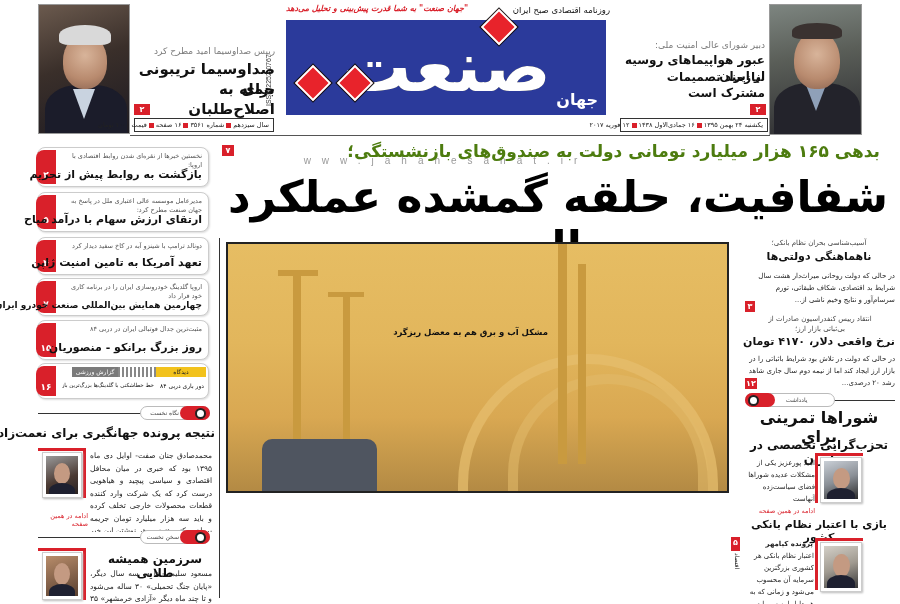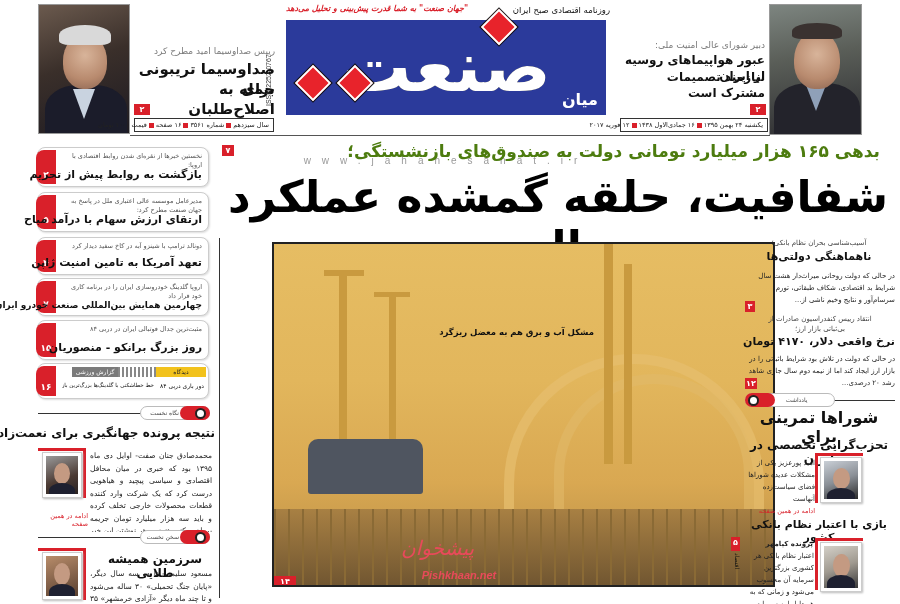--- a/index.html
+++ b/index.html
@@ -86,25 +86,24 @@
   
   .sup-head { color: #4d7c0f; font-weight: bold; font-size: 17px; text-align: right; }
   .main-head {
     font-weight: 900; font-size: 44px; text-align: center; color: #000;
     letter-spacing: -1px; line-height: 50px;
     font-family: "DejaVu Sans", sans-serif;
   }
 
   
   .hero {
-    left: 226px; top: 242px; width: 503px; height: 345px;
+    left: 226px; top: 242px; width: 503px; height: 251px;
     border: 2px solid #222;
     background: linear-gradient(180deg, #e6bd63 0%, #e2b65c 40%, #d9a852 70%, #b38a44 100%);
     overflow: hidden;
-    margin-left: 46px;
   }
   .lamp { position: absolute; background: #c99a3f; }
   .arch {
     position: absolute; border: 10px solid rgba(230,190,110,0.75);
     border-bottom: none; border-radius: 200px 200px 0 0;
   }
   .deck {
     position: absolute; left: 0; right: 0; height: 80px;
     background: repeating-linear-gradient(90deg, #8a6a35 0 2px, transparent 2px 14px), linear-gradient(180deg, #a88043, #6e5430);
   }
@@ -185,21 +184,21 @@
 </div>
 <div class="abs issn">ISSN 2252-0767</div>
 
 <div class="abs tagline" style="left:490px; top:5px; width:120px; text-align:right;">روزنامه اقتصادی صبح ایران</div>
 <div class="abs slogan" style="left:286px; top:4px; width:200px; text-align:left;">"جهان صنعت" به شما قدرت پیش‌بینی و تحلیل می‌دهد</div>
 <div class="abs logo-box">
   <div class="logo-word">صنعت</div>
   <div class="diamond" style="left:200px; top:-6px;"></div>
   <div class="diamond" style="left:14px; top:50px;"></div>
   <div class="diamond" style="left:56px; top:50px;"></div>
-  <div class="logo-jahan">میان</div>
+  <div class="logo-jahan">جهان</div>
 </div>
 <div class="abs url-bar">www.jahanesanat.ir</div>
 
 <div class="abs kicker" style="left:625px; top:40px; width:140px;">دبیر شورای عالی امنیت ملی:</div>
 <div class="abs headline" style="left:620px; top:53px; width:145px; font-size:12px;">عبور هواپیماهای روسیه از ایران</div>
 <div class="abs headline" style="left:620px; top:70px; width:145px; font-size:12px;">نیازمند تصمیمات مشترک است</div>
 <div class="abs redtag" style="left:750px; top:104px;">۲</div>
 <div class="abs infobar" style="left:620px; top:118px; width:148px;">
   <span>یکشنبه ۲۴ بهمن ۱۳۹۵</span><span class="sq"></span><span>۱۶ جمادی‌الاول ۱۴۳۸</span><span class="sq"></span><span>۱۲ فوریه ۲۰۱۷</span>
 </div>

